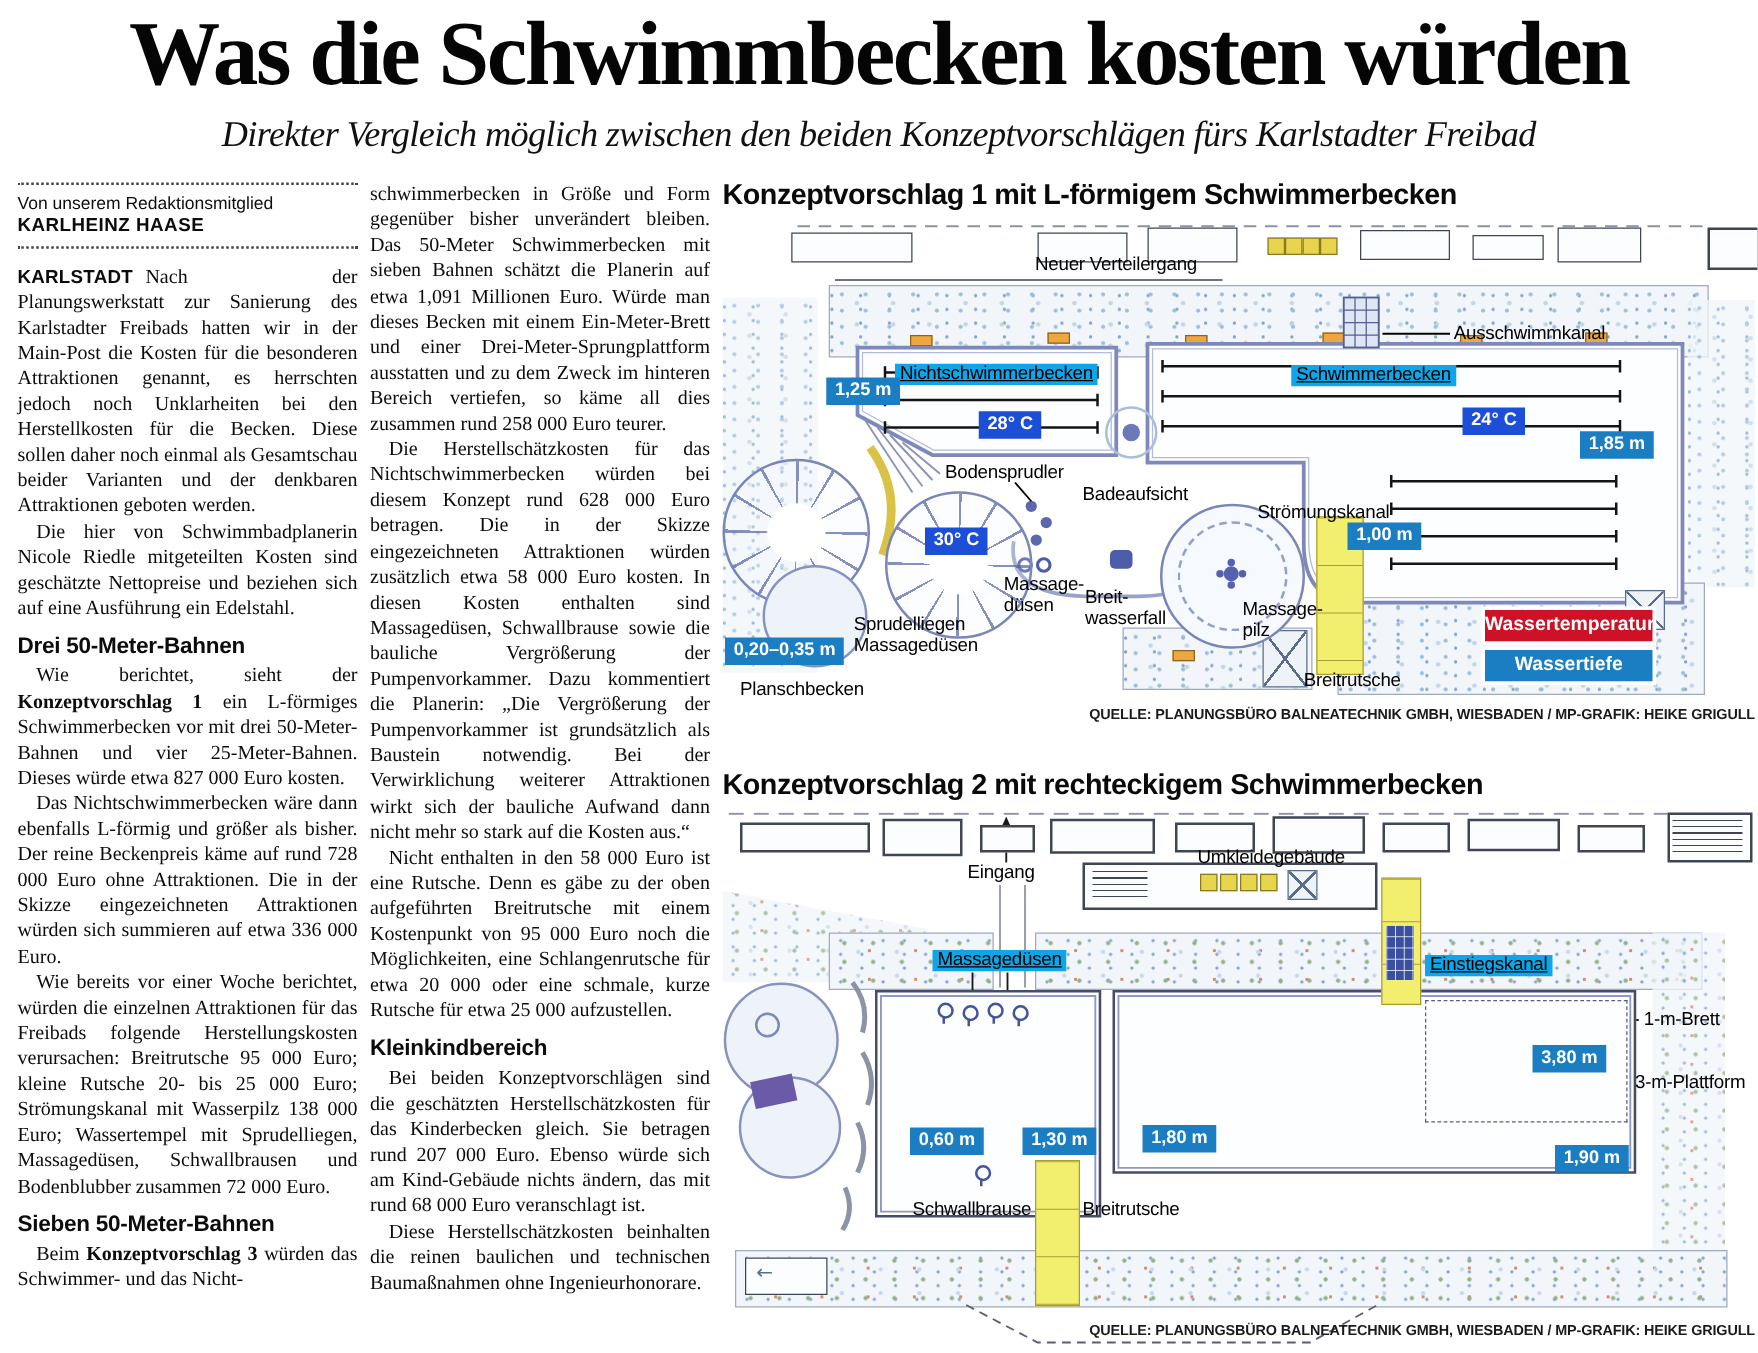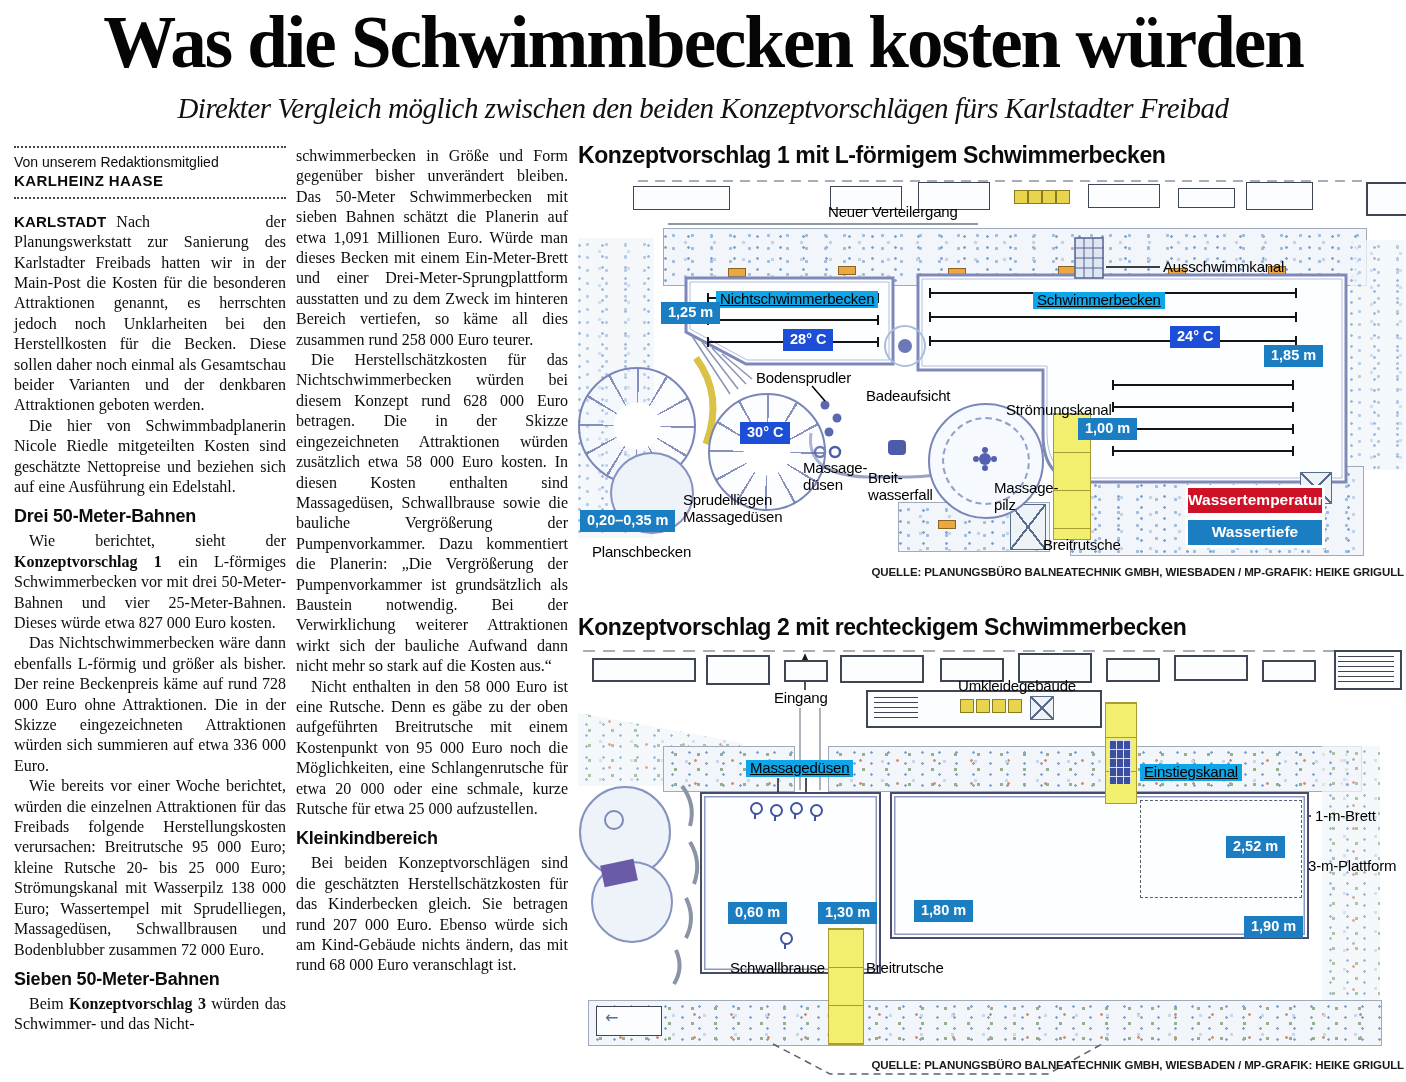--- a/index.html
+++ b/index.html
@@ -107,20 +107,21 @@
   <h3 class="sec">Sieben 50-Meter-Bahnen</h3>
   <p class="ind"><span>Beim </span><span class="b">Konzeptvorschlag 3</span><span> würden das Schwimmer- und das Nicht-</span></p>
 </div>
 
 <div class="col" style="left:296px;top:146px;">
   <p>schwimmerbecken in Größe und Form gegenüber bisher unverändert bleiben. Das 50-Meter Schwimmerbecken mit sieben Bahnen schätzt die Planerin auf etwa 1,091 Millionen Euro. Würde man dieses Becken mit einem Ein-Meter-Brett und einer Drei-Meter-Sprungplattform ausstatten und zu dem Zweck im hinteren Bereich vertiefen, so käme all dies zusammen rund 258 000 Euro teurer.</p>
   <p class="ind">Die Herstellschätzkosten für das Nichtschwimmerbecken würden bei diesem Konzept rund 628 000 Euro betragen. Die in der Skizze eingezeichneten Attraktionen würden zusätzlich etwa 58 000 Euro kosten. In diesen Kosten enthalten sind Massagedüsen, Schwallbrause sowie die bauliche Vergrößerung der Pumpenvorkammer. Dazu kommentiert die Planerin: „Die Vergrößerung der Pumpenvorkammer ist grundsätzlich als Baustein notwendig. Bei der Verwirklichung weiterer Attraktionen wirkt sich der bauliche Aufwand dann nicht mehr so stark auf die Kosten aus.“</p>
   <p class="ind">Nicht enthalten in den 58 000 Euro ist eine Rutsche. Denn es gäbe zu der oben aufgeführten Breitrutsche mit einem  Kostenpunkt von 95 000 Euro noch die Möglichkeiten, eine Schlangenrutsche für etwa 20 000 oder eine schmale, kurze Rutsche für etwa 25 000 aufzustellen.</p>
   <h3 class="sec">Kleinkindbereich</h3>
   <p class="ind">Bei beiden Konzeptvorschlägen sind die geschätzten Herstellschätzkosten für das Kinderbecken gleich. Sie betragen rund 207 000 Euro. Ebenso würde sich am Kind-Gebäude nichts ändern, das mit rund 68 000 Euro veranschlagt ist.</p>
+  <p class="ind">Diese Herstellschätzkosten beinhalten die reinen baulichen und technischen Baumaßnahmen ohne Ingenieurhonorare.</p>
 </div>
 
 <div class="dtitle" style="top:144px;">Konzeptvorschlag 1 mit L-förmigem Schwimmerbecken</div>
 
 <div class="plan" style="top:180px;height:382px;">
 
   <div class="veg soft" style="left:0;top:58px;width:76px;height:300px;"></div>
   <div class="veg" style="left:85px;top:48px;width:702px;height:56px;"></div>
   <div class="veg soft" style="left:772px;top:60px;width:54px;height:230px;"></div>
   <div class="veg" style="left:492px;top:286px;width:292px;height:88px;"></div>
@@ -351,17 +352,17 @@
   <div class="lbl wbg" style="left:168px;top:110px;">Massagedüsen</div>
   <div class="lbl wbg" style="left:562px;top:114px;">Einstiegskanal</div>
   <div class="lbl" style="left:737px;top:158px;">1-m-Brett</div>
   <div class="lbl" style="left:730px;top:208px;">3-m-Plattform</div>
   <div class="lbl" style="left:152px;top:310px;">Schwallbrause</div>
   <div class="lbl" style="left:288px;top:310px;">Breitrutsche</div>
 
   <div class="badge blue" style="left:150px;top:252px;">0,60 m</div>
   <div class="badge blue" style="left:240px;top:252px;">1,30 m</div>
   <div class="badge blue" style="left:336px;top:250px;">1,80 m</div>
-  <div class="badge blue" style="left:648px;top:186px;">2,52 m</div>
+  <div class="badge blue" style="left:648px;top:186px;">3,80 m</div>
   <div class="badge blue" style="left:666px;top:266px;">1,90 m</div>
 </div>
 
 <div class="src" style="top:1060px;z-index:9;">QUELLE: PLANUNGSBÜRO BALNEATECHNIK GMBH, WIESBADEN / MP-GRAFIK: HEIKE GRIGULL</div>
 
 </body></html>

